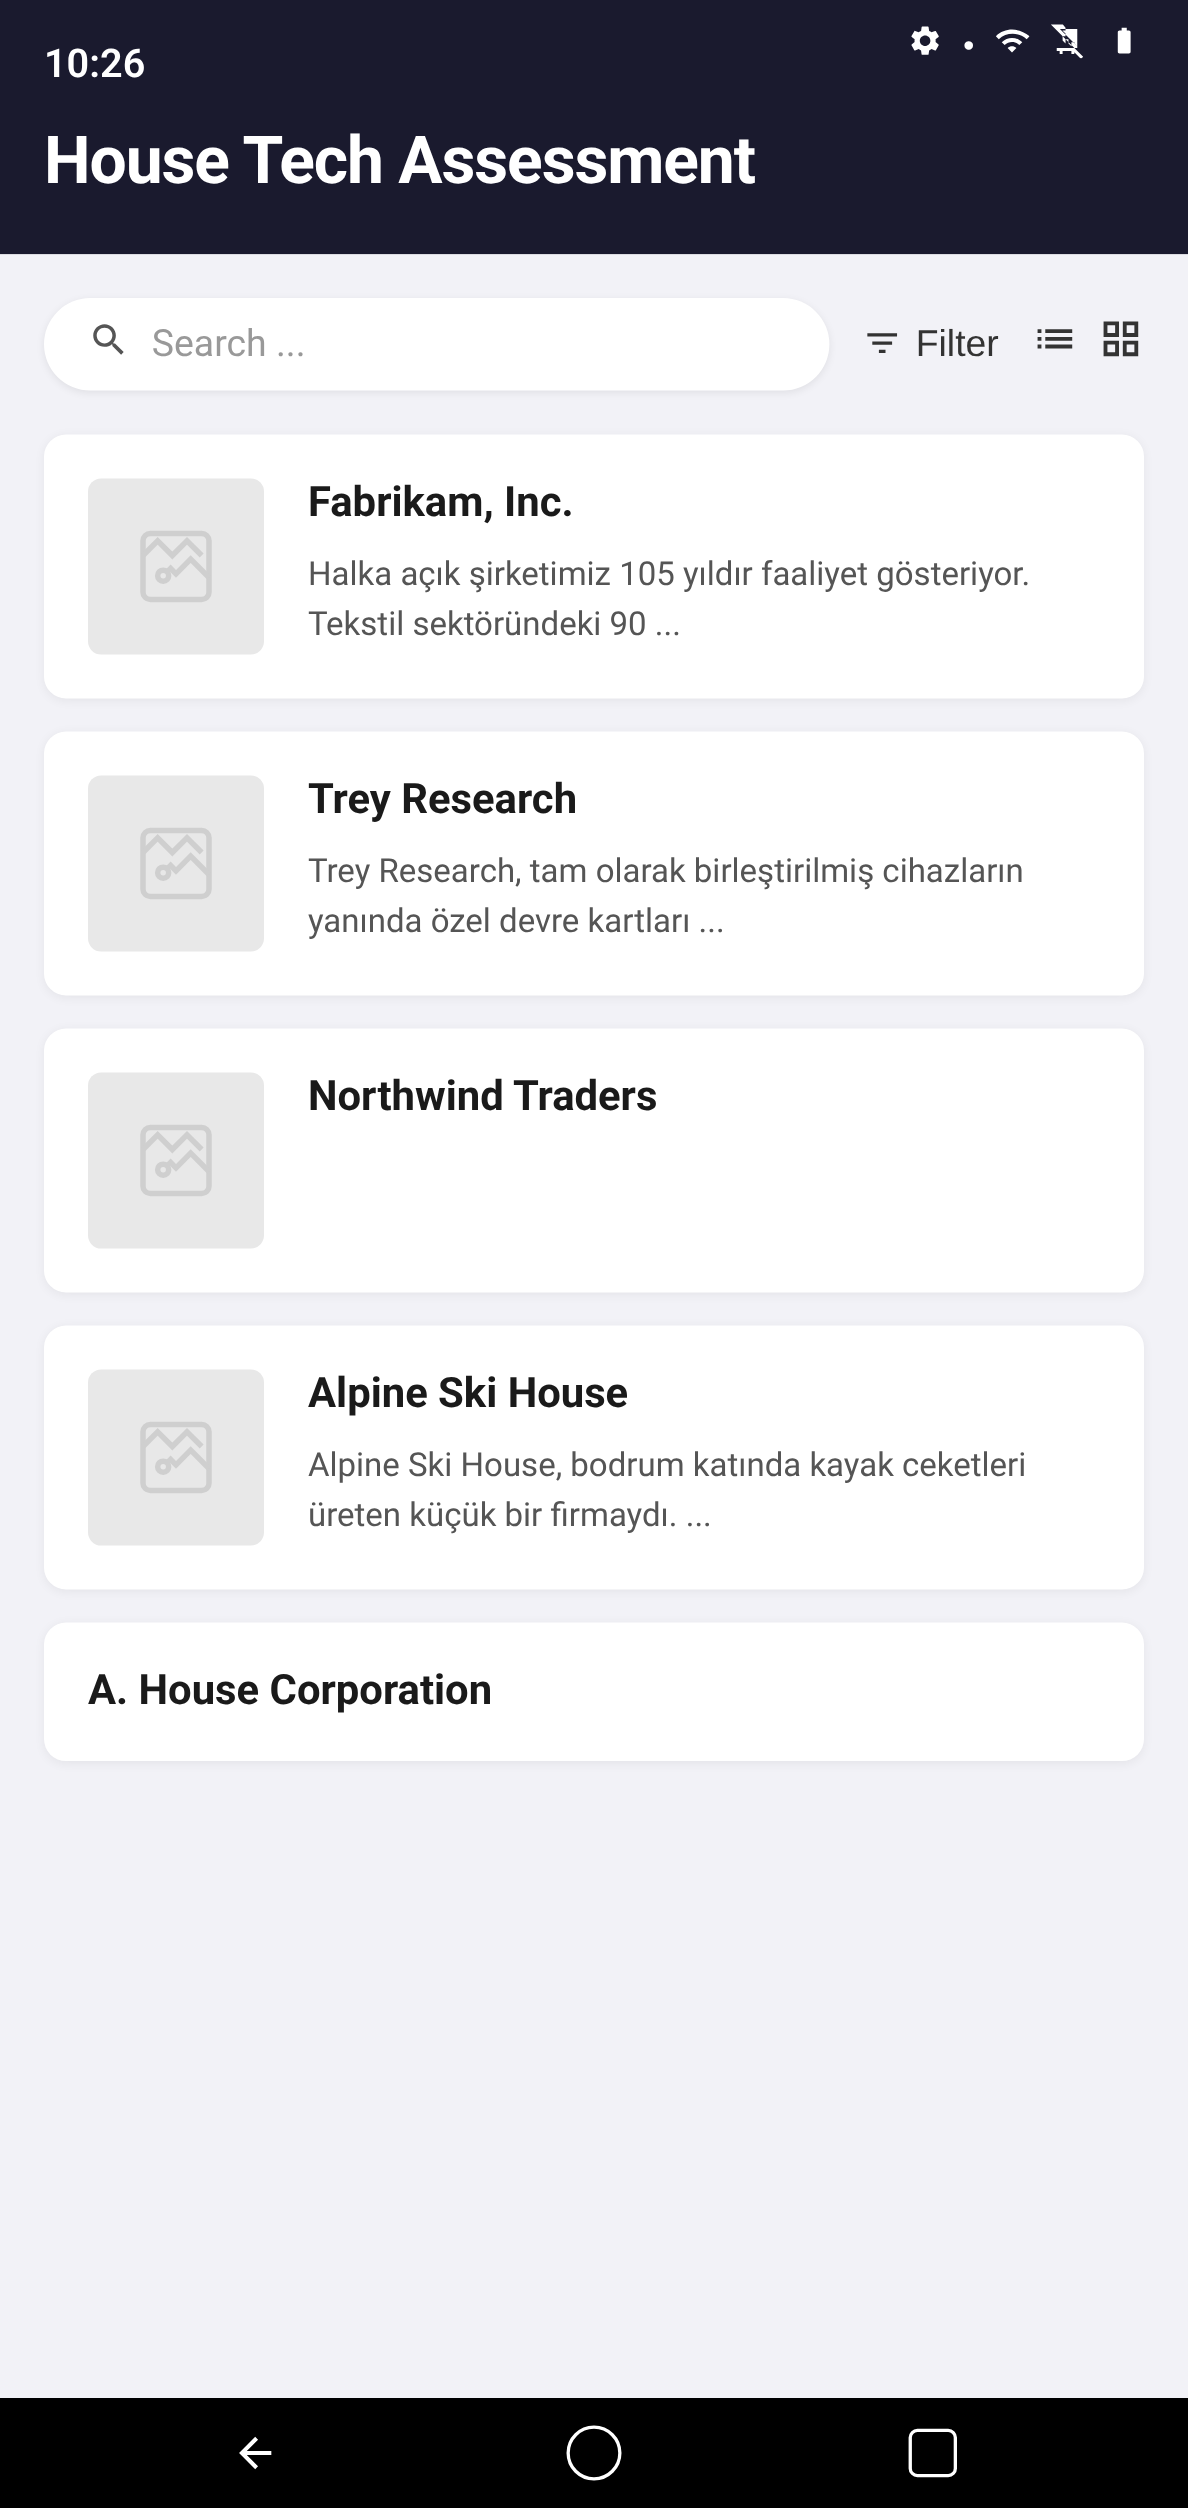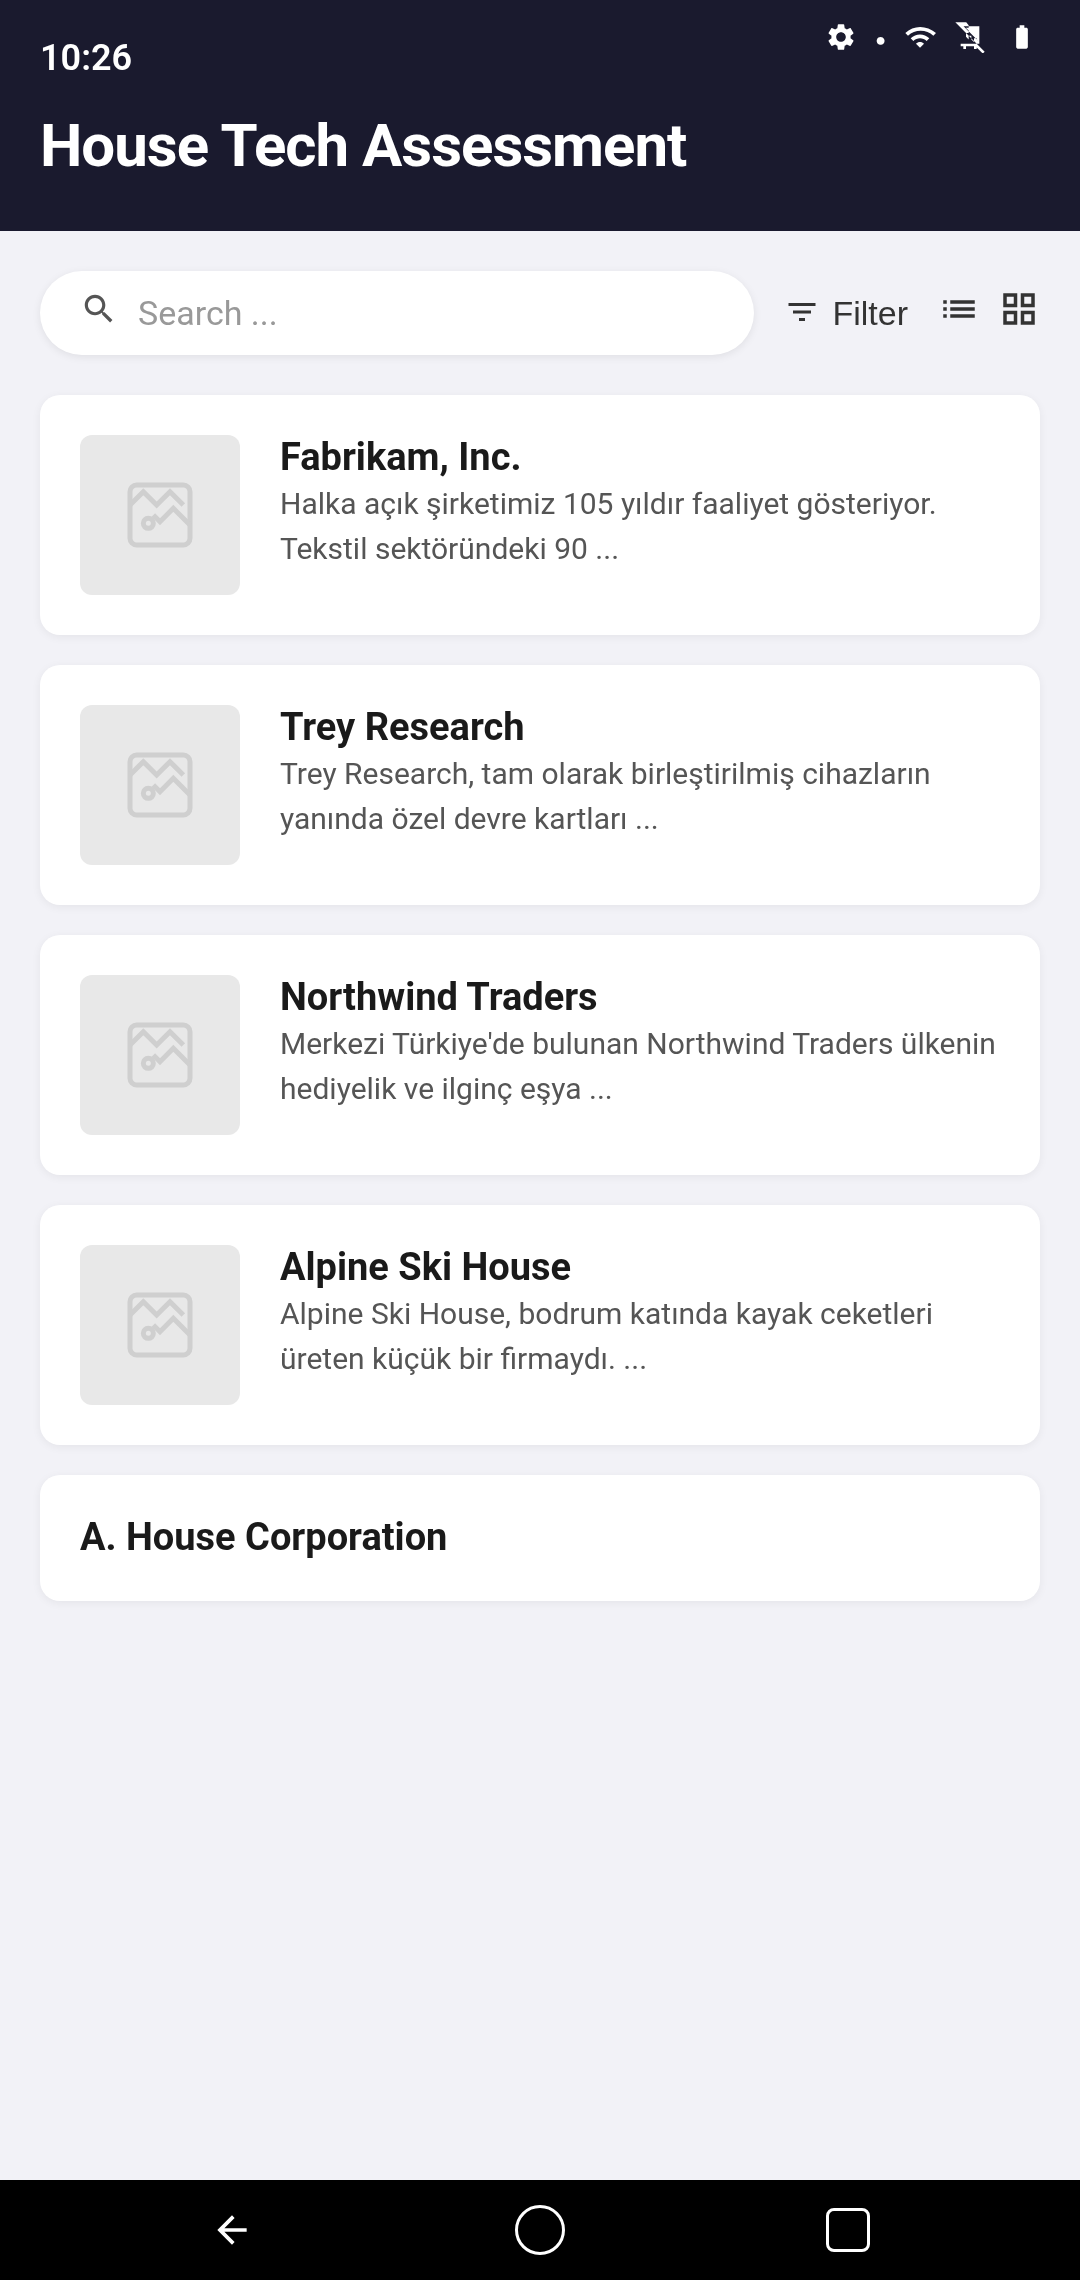--- a/index.html
+++ b/index.html
@@ -158,21 +158,21 @@
     .card-image-placeholder svg {
       width: 80px;
       height: 80px;
       opacity: 0.4;
     }
 
     .card-content {
       flex: 1;
       display: flex;
       flex-direction: column;
-      gap: 0;
+      gap: 19px;
     }
 
     .card-title {
       font-size: 38px;
       font-weight: 700;
       color: #1a1a1a;
       line-height: 1.2;
     }
 
     .card-description {
@@ -332,21 +332,20 @@
     <div class="card-image-placeholder">
       <svg viewBox="0 0 24 24" fill="none" stroke="#aaa" stroke-width="1.5">
         <rect x="3" y="3" width="18" height="18" rx="2"></rect>
         <path d="M3 9l4-4 4 4 4-4 4 4"></path>
         <circle cx="8.5" cy="14.5" r="1.5"></circle>
         <path d="M21 15l-5-5-4 4-2-2"></path>
       </svg>
     </div>
     <div class="card-content">
       <div class="card-title">Northwind Traders</div>
-      <div class="card-description">Merkezi Türkiye'de bulunan Northwind Traders ülkenin hediyelik ve ilginç eşya ...</div>
     </div>
   </div>
 
   <div class="card">
     <div class="card-image-placeholder">
       <svg viewBox="0 0 24 24" fill="none" stroke="#aaa" stroke-width="1.5">
         <rect x="3" y="3" width="18" height="18" rx="2"></rect>
         <path d="M3 9l4-4 4 4 4-4 4 4"></path>
         <circle cx="8.5" cy="14.5" r="1.5"></circle>
         <path d="M21 15l-5-5-4 4-2-2"></path>

